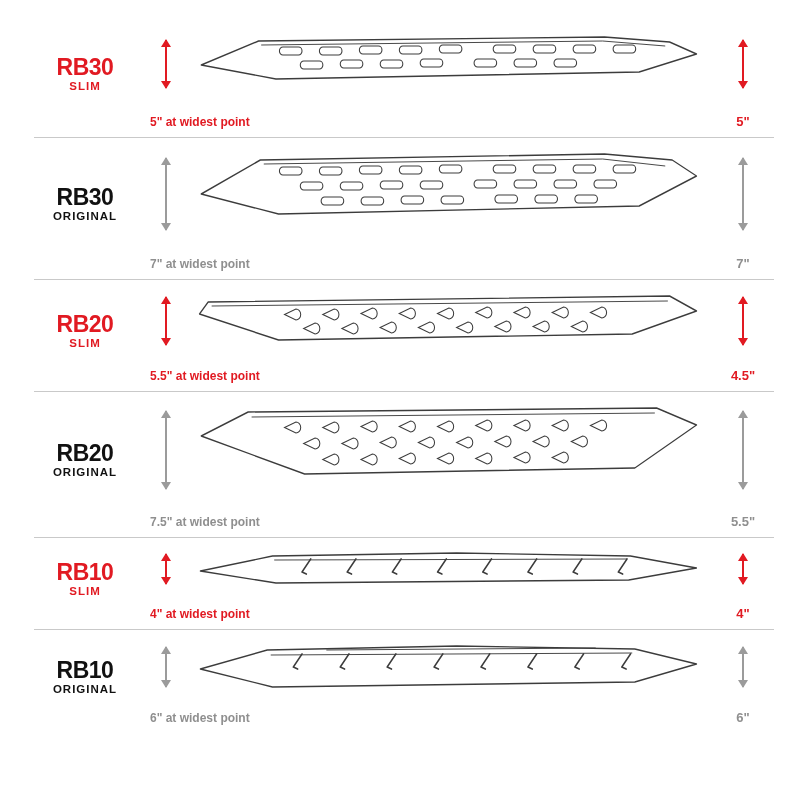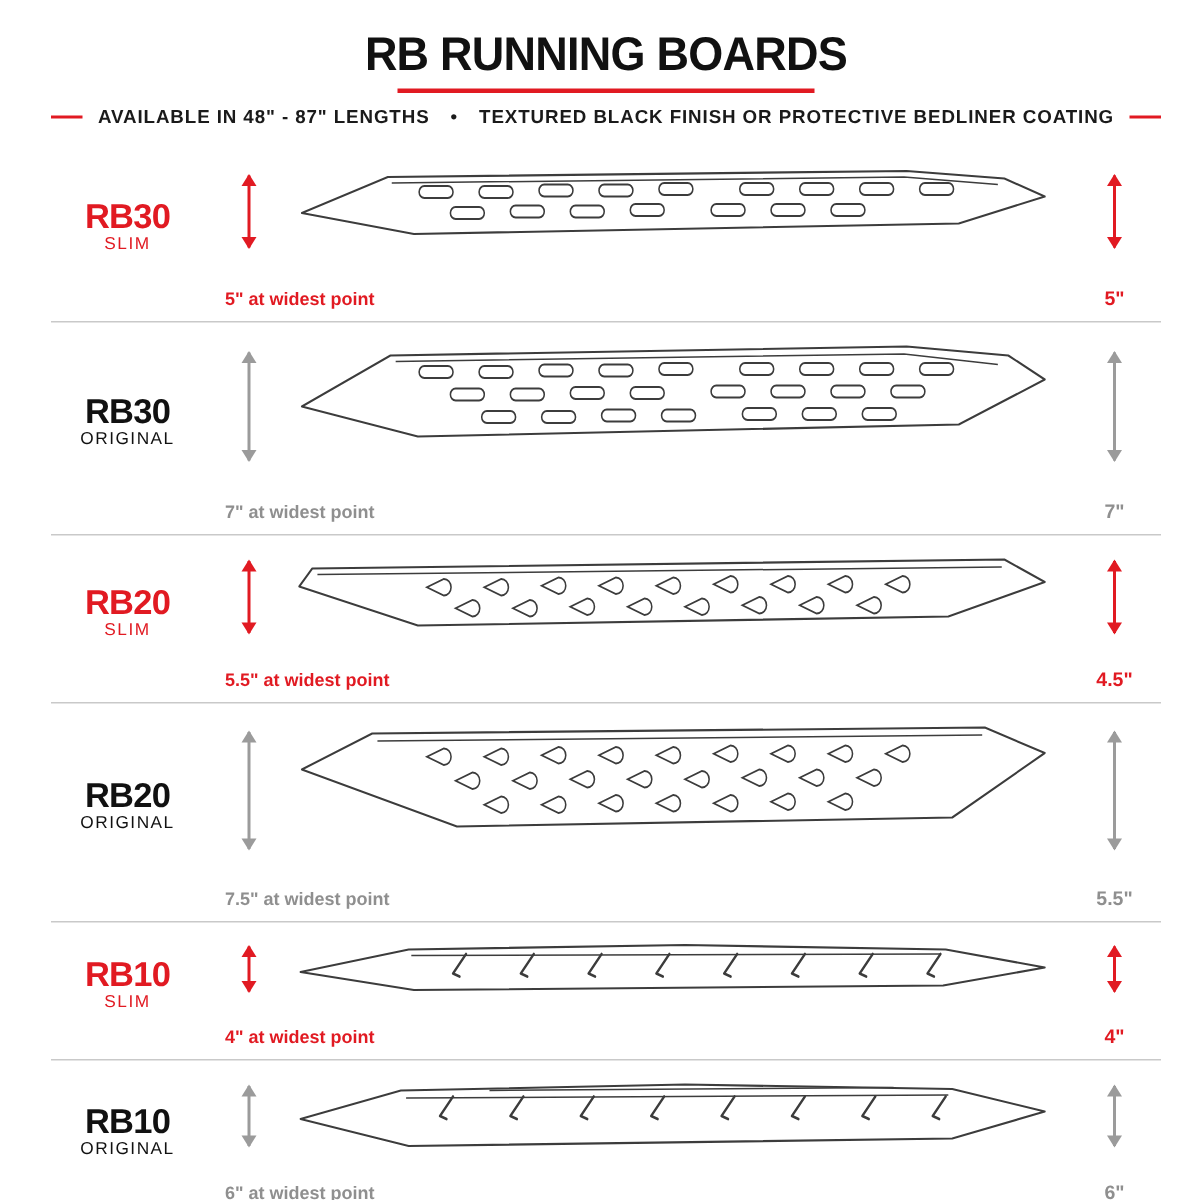--- a/index.html
+++ b/index.html
@@ -30,21 +30,21 @@
     grid-template-columns:102px 36px 1fr 62px;
     grid-template-rows:auto auto;
     align-items:center;
     padding:12px 0 8px;
     gap:12px;
   }
   .row + .row{border-top:1px solid #c9c9c9;}
 
   .label{grid-column:1;grid-row:1 / span 2;text-align:center;align-self:center;padding-bottom:14px;}
   .model{font-size:23px;font-weight:700;letter-spacing:-0.5px;line-height:1.05;}
-  .variant{font-size:11.5px;font-weight:400;letter-spacing:1px;}
+  .variant{font-size:11.5px;font-weight:700;letter-spacing:1px;}
 
   .acell{grid-row:1;display:flex;align-items:center;justify-content:center;}
   .acell.left{grid-column:2;}
   .acell.right{grid-column:4;}
   .drawing{grid-column:3;grid-row:1;line-height:0;}
 
   .widest{grid-column:2 / span 2;grid-row:2;font-size:12px;font-weight:700;margin-top:6px;padding-left:2px;}
   .hval{grid-column:4;grid-row:2;font-size:13px;font-weight:700;text-align:center;margin-top:6px;}
 
   .slim .model,.slim .variant,.slim .widest,.slim .hval{color:#e11a22;}
@@ -75,33 +75,20 @@
 <svg width="0" height="0" style="position:absolute" aria-hidden="true">
   <defs>
     <rect id="slot" width="26" height="8" rx="4"></rect>
     <path id="drop" d="M15 1 A5.5 5.5 0 0 1 15 12 L2 6.5 Z"></path>
     <path id="cleat" d="M12 0 L2 13 L7 15"></path>
   </defs>
 </svg>
 
 <div class="page">
 
-  <div class="hdr">
-    <div class="title">RB RUNNING BOARDS</div>
-    <div class="title-underline"></div>
-    <div class="subtitle-wrap">
-      <div class="sub-rule"></div>
-      <div class="subtitle">
-        <span>AVAILABLE IN 48" - 87" LENGTHS</span>
-        <span>•</span>
-        <span>TEXTURED BLACK FINISH OR PROTECTIVE BEDLINER COATING</span>
-      </div>
-      <div class="sub-rule"></div>
-    </div>
-  </div>
 
   <section class="row slim">
     <div class="label">
       <div class="model">RB30</div>
       <div class="variant">SLIM</div>
     </div>
     <div class="acell left">
         <div class="varrow ah50"></div>
       </div>
     <div class="drawing">

